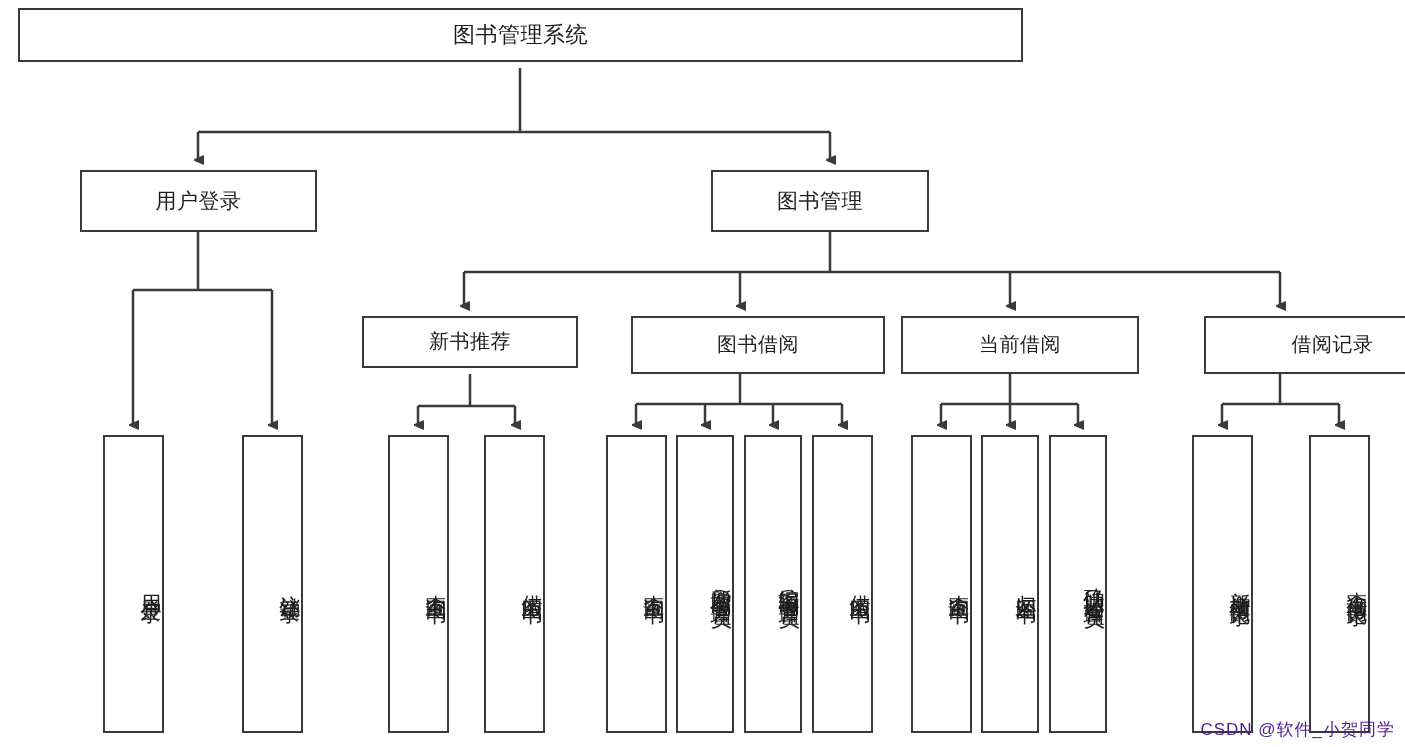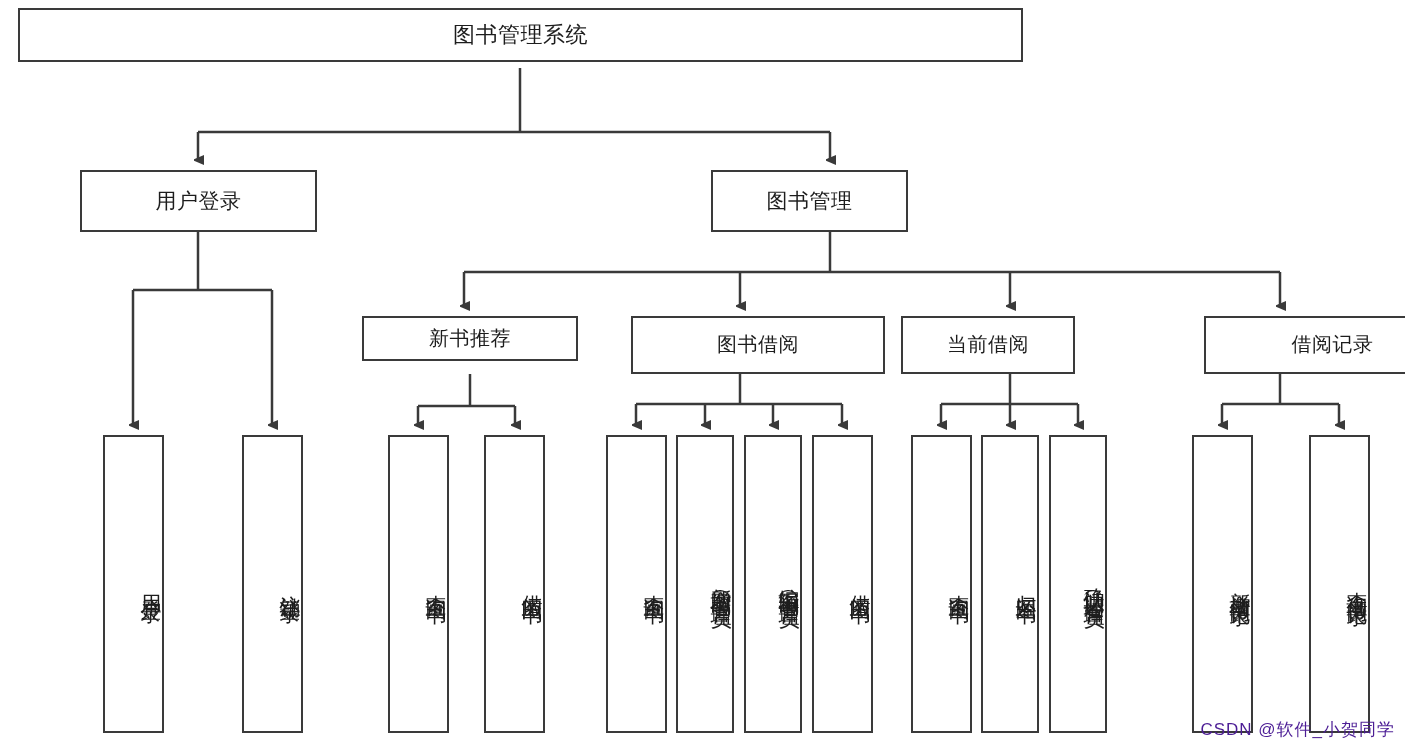--- a/index.html
+++ b/index.html
@@ -122,31 +122,31 @@
     </g>
   </svg>
 
   <div class="node lvl0" style="left:18px;top:8px;width:1005px;height:54px;">
     <span>图书管理系统</span>
   </div>
 
   <div class="node lvl1" style="left:80px;top:170px;width:237px;height:62px;">
     <span>用户登录</span>
   </div>
-  <div class="node lvl1" style="left:711px;top:170px;width:197px;height:62px;">
+  <div class="node lvl1" style="left:711px;top:170px;width:218px;height:62px;">
     <span>图书管理</span>
   </div>
 
-  <div class="node lvl2" style="left:362px;top:316px;width:216px;height:45px;">
+  <div class="node lvl2" style="left:362px;top:316px;width:216px;height:52px;">
     <span>新书推荐</span>
   </div>
   <div class="node lvl2" style="left:631px;top:316px;width:254px;height:58px;">
     <span>图书借阅</span>
   </div>
-  <div class="node lvl2" style="left:901px;top:316px;width:174px;height:58px;">
+  <div class="node lvl2" style="left:901px;top:316px;width:238px;height:58px;">
     <span>当前借阅</span>
   </div>
   <div class="node lvl2" style="left:1204px;top:316px;width:257px;height:58px;">
     <span>借阅记录</span>
   </div>
 
   <div class="node leaf" style="left:103px;top:435px;width:61px;height:298px;">
     <span class="vtxt">用户登录</span>
   </div>
   <div class="node leaf" style="left:242px;top:435px;width:61px;height:298px;">

